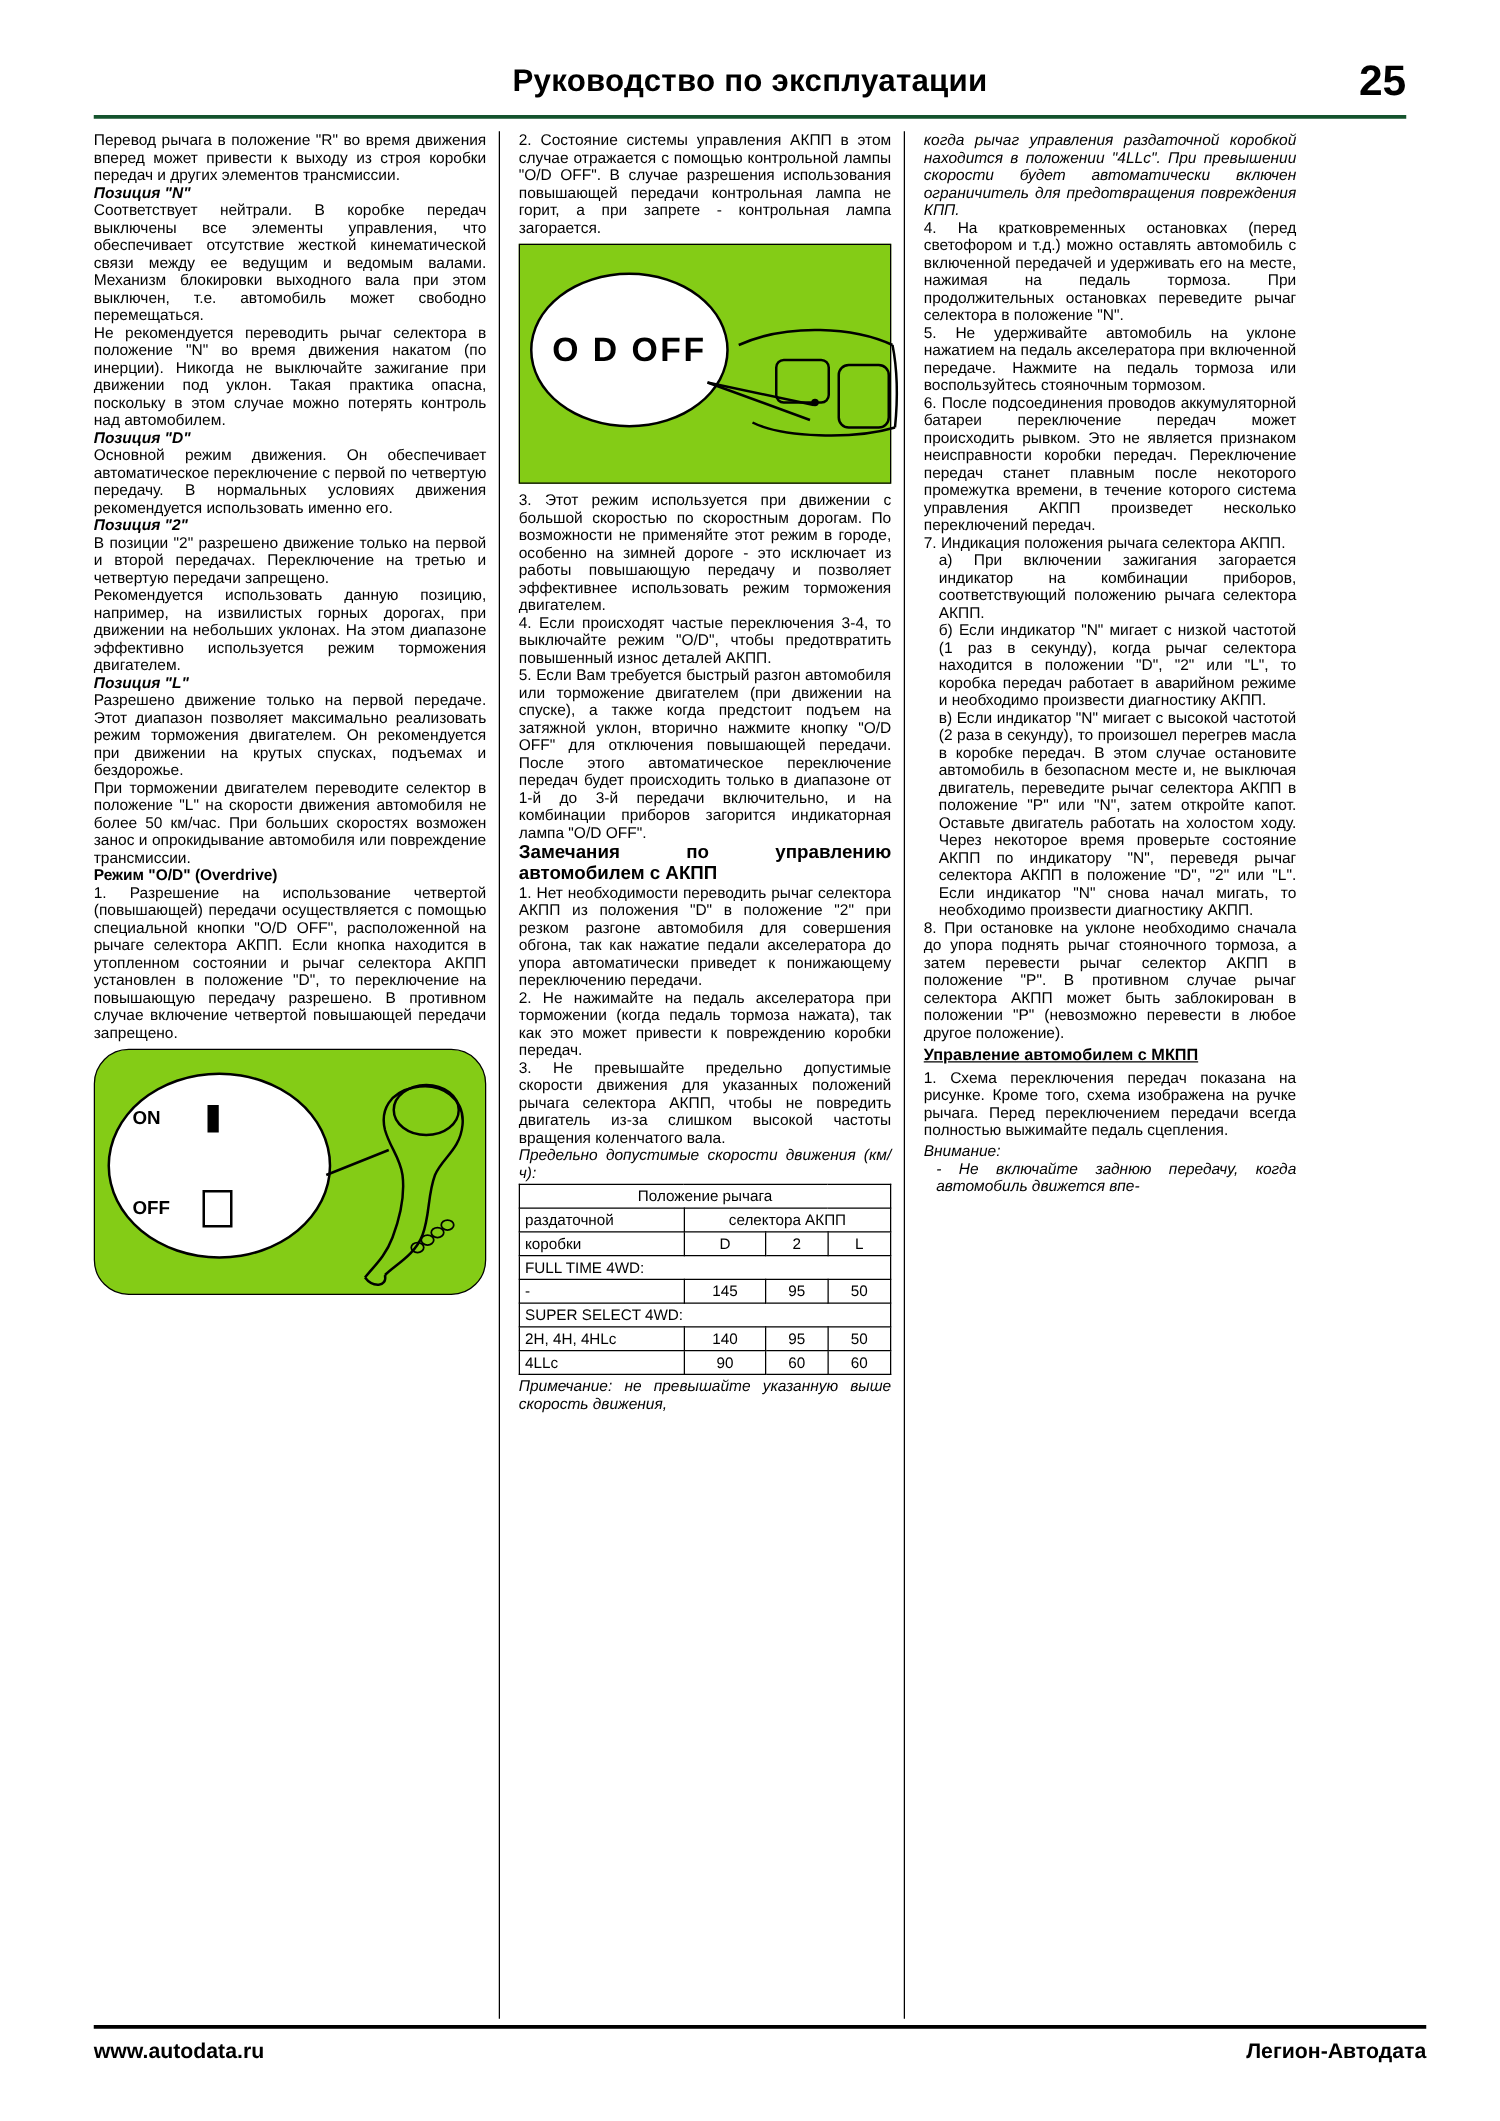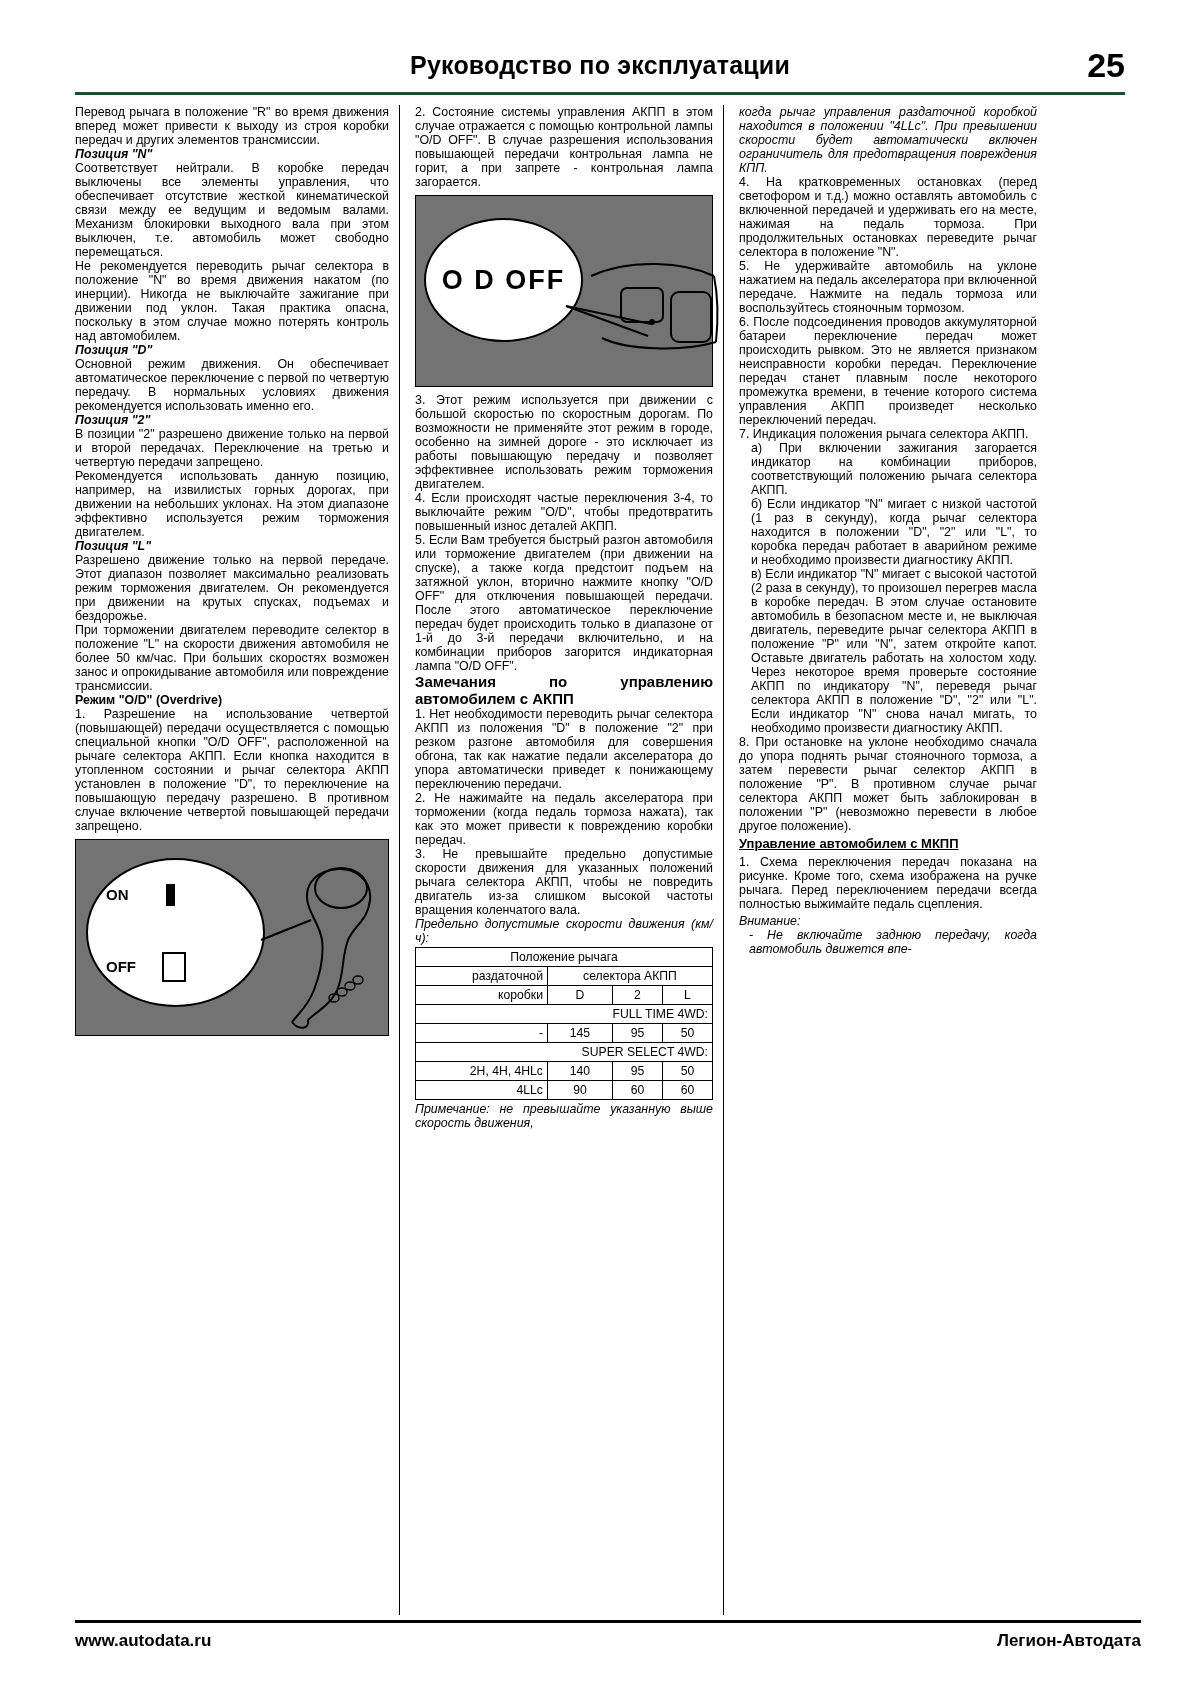--- a/index.html
+++ b/index.html
@@ -82,24 +82,24 @@
     margin-top:10px;
     margin-bottom:5px;
     text-decoration:underline;
   }
   .ital{font-style:italic;}
   
   .fig{
     border:1px solid #000;
     margin:6px 0 6px 0;
     position:relative;
-    background:#737373;
+    background:#84cc16;
   }
   .fig1{height:190px;}
-  .fig2{height:195px;}
+  .fig2{height:195px;border-radius:28px;}
   .bubble{
     position:absolute;
     border:2px solid #000;
     border-radius:50%;
     background:#fff;
   }
   .odoff{
     left:8px; top:22px; width:155px; height:120px;
     display:flex;align-items:center;justify-content:center;
     font-weight:bold;font-size:27px;line-height:29px;text-align:center;
@@ -129,21 +129,21 @@
     margin-top:2px;
     margin-bottom:2px;
   }
   table.speeds td,table.speeds th{
     border:1px solid #000;
     padding:2px 4px;
     text-align:center;
     font-weight:normal;
     line-height:14px;
   }
-  table.speeds td.l{text-align:right;}
+  table.speeds td.l{text-align:left;}
   
   .footer{
     position:absolute;
     left:75px;right:59px;bottom:46px;
     border-top:3px solid #000;
     padding-top:8px;
     display:flex;
     justify-content:space-between;
     font-weight:bold;
     font-size:17px;

